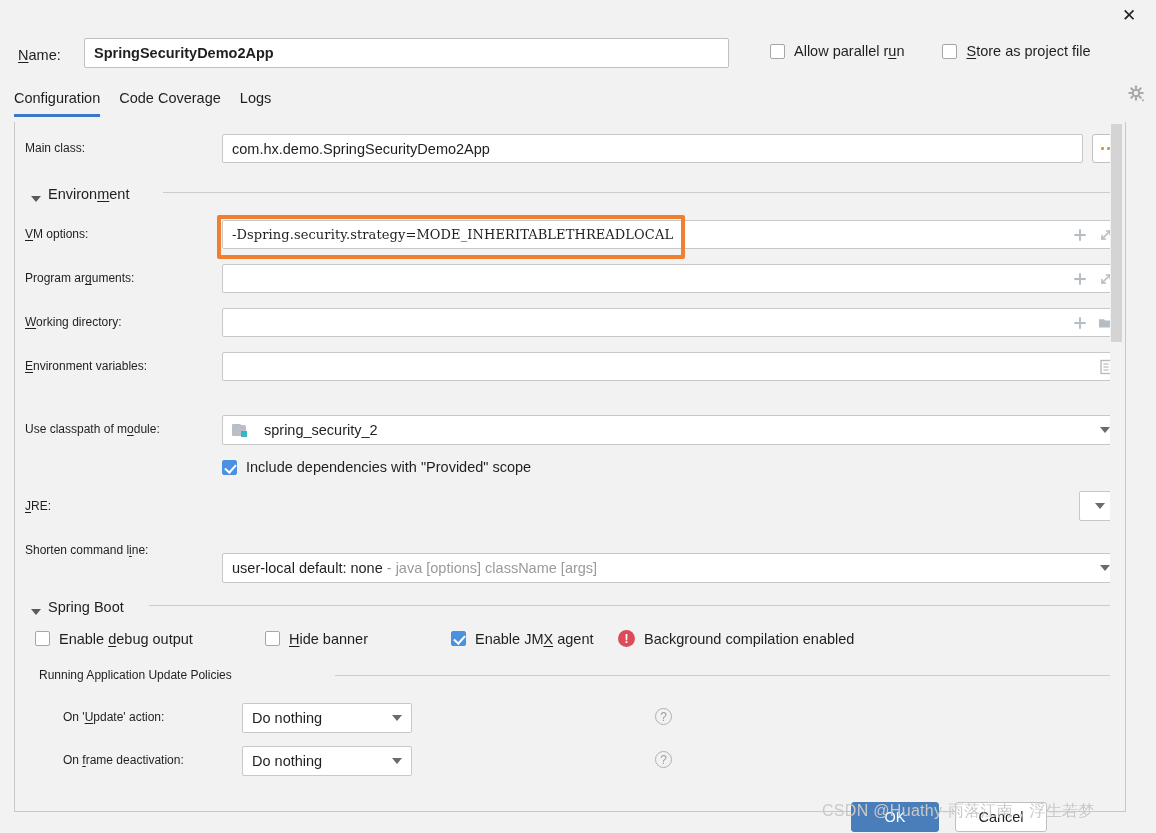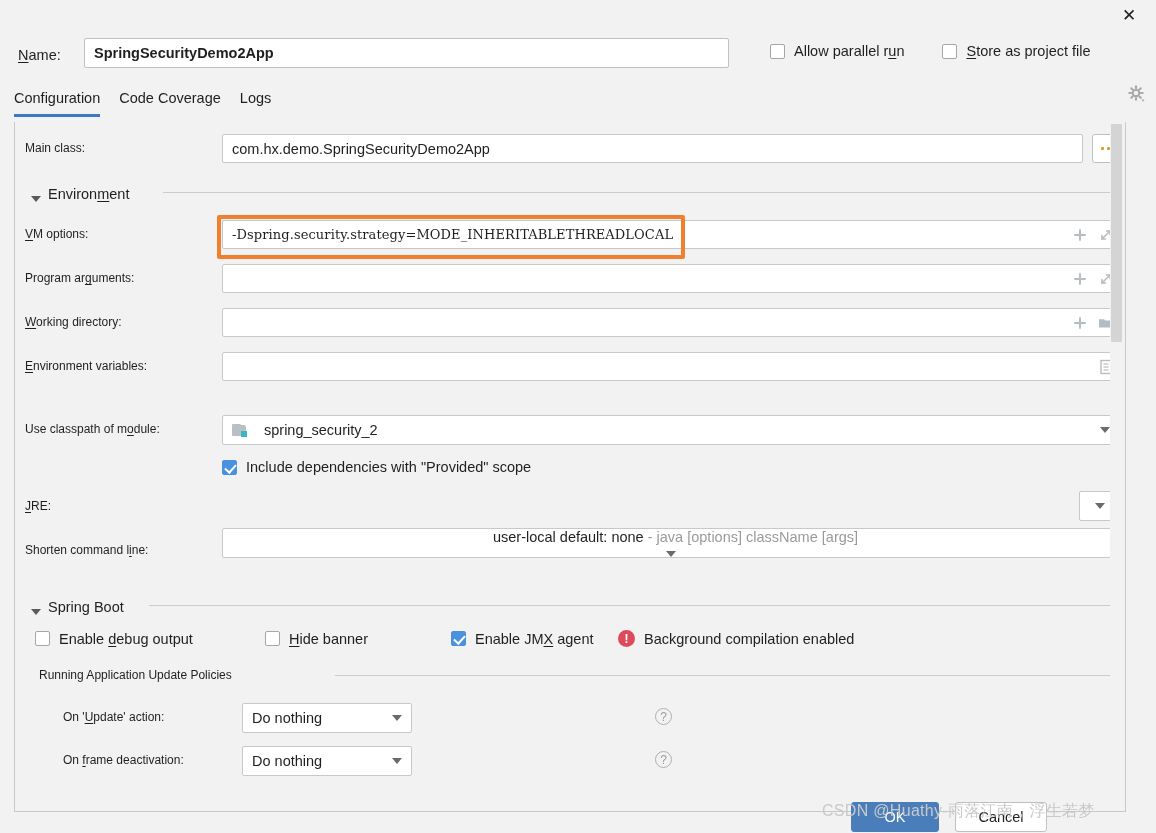--- a/index.html
+++ b/index.html
@@ -300,21 +300,21 @@
     </div>
 
     <div class="lbl" style="left:10px; top:377px;"><span class="mn">J</span>RE:</div>
     <div class="selbox" style="left:1064px; top:369px; width:41px;">
       <span class="ar" style="width:39px;">
           <span class="combo-arrow"></span>
         </span>
     </div>
 
     <div class="lbl" style="left:10px; top:421px;">Shorten command l<span class="mn">i</span>ne:</div>
-    <div class="selbox" style="left:207px; top:406px; width:898px;flex-direction:column;">
+    <div class="selbox" style="left:207px; top:431px; width:898px;">
       <span class="t"><span>user-local default: none</span> <span class="sub">- java [options] className [args]</span></span>
       <span class="ar">
           <span class="combo-arrow"></span>
         </span>
     </div>
 
     <div class="sec" style="left:16px; top:477px;">
       <span class="caret"></span>
       <span class="sec-t">Spring Boot</span>
     </div>

